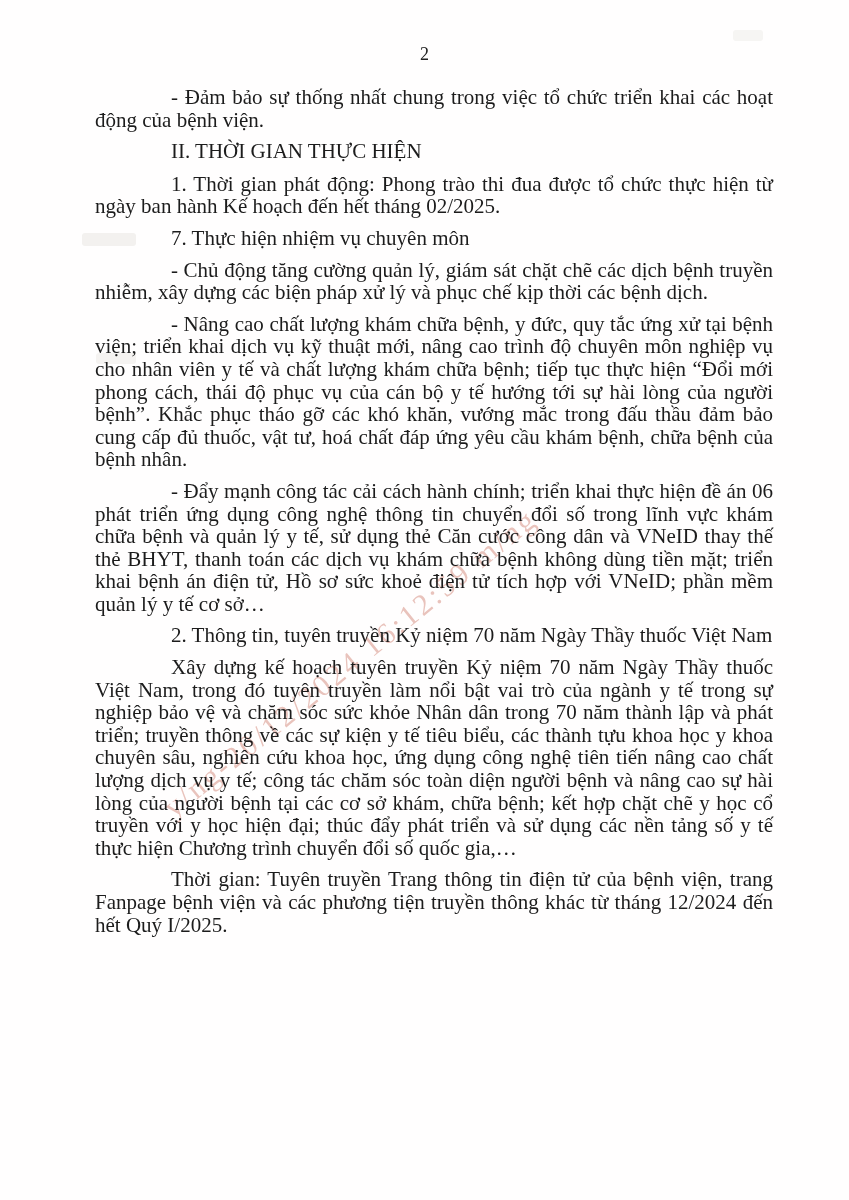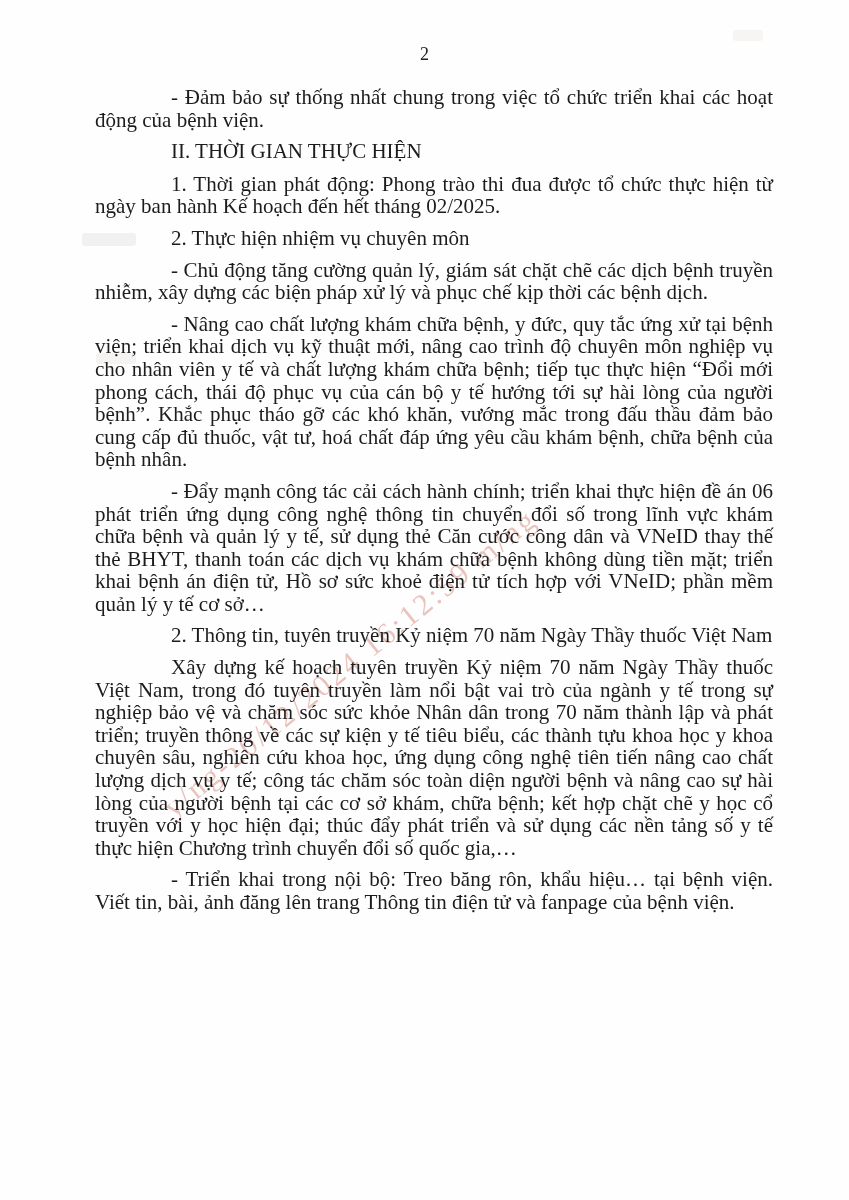--- a/index.html
+++ b/index.html
@@ -75,22 +75,22 @@
   <div class="scan-artifact artifact-3"></div>
 
   <div class="watermark">y/ng-20/12/2024 16:12:59 m/ng</div>
 
   <div class="page-number">2</div>
 
   <div class="content">
     <p>- Đảm bảo sự thống nhất chung trong việc tổ chức triển khai các hoạt động của bệnh viện.</p>
     <p class="heading">II. THỜI GIAN THỰC HIỆN</p>
     <p>1. Thời gian phát động: Phong trào thi đua được tổ chức thực hiện từ ngày ban hành Kế hoạch đến hết tháng 02/2025.</p>
-    <p>2. Thực hiện nhiệm vụ chuyên môn</p>
+    <p>7. Thực hiện nhiệm vụ chuyên môn</p>
     <p>- Chủ động tăng cường quản lý, giám sát chặt chẽ các dịch bệnh truyền nhiễm, xây dựng các biện pháp xử lý và phục chế kịp thời các bệnh dịch.</p>
     <p>- Nâng cao chất lượng khám chữa bệnh, y đức, quy tắc ứng xử tại bệnh viện; triển khai dịch vụ kỹ thuật mới, nâng cao trình độ chuyên môn nghiệp vụ cho nhân viên y tế và chất lượng khám chữa bệnh; tiếp tục thực hiện “Đổi mới phong cách, thái độ phục vụ của cán bộ y tế hướng tới sự hài lòng của người bệnh”. Khắc phục tháo gỡ các khó khăn, vướng mắc trong đấu thầu đảm bảo cung cấp đủ thuốc, vật tư, hoá chất đáp ứng yêu cầu khám bệnh, chữa bệnh của bệnh nhân.</p>
     <p>- Đẩy mạnh công tác cải cách hành chính; triển khai thực hiện đề án 06 phát triển ứng dụng công nghệ thông tin chuyển đổi số trong lĩnh vực khám chữa bệnh và quản lý y tế, sử dụng thẻ Căn cước công dân và VNeID thay thế thẻ BHYT, thanh toán các dịch vụ khám chữa bệnh không dùng tiền mặt; triển khai bệnh án điện tử, Hồ sơ sức khoẻ điện tử tích hợp với VNeID; phần mềm quản lý y tế cơ sở…</p>
     <p>2. Thông tin, tuyên truyền Kỷ niệm 70 năm Ngày Thầy thuốc Việt Nam</p>
     <p>Xây dựng kế hoạch tuyên truyền Kỷ niệm 70 năm Ngày Thầy thuốc Việt Nam, trong đó tuyên truyền làm nổi bật vai trò của ngành y tế trong sự nghiệp bảo vệ và chăm sóc sức khỏe Nhân dân trong 70 năm thành lập và phát triển; truyền thông về các sự kiện y tế tiêu biểu, các thành tựu khoa học y khoa chuyên sâu, nghiên cứu khoa học, ứng dụng công nghệ tiên tiến nâng cao chất lượng dịch vụ y tế; công tác chăm sóc toàn diện người bệnh và nâng cao sự hài lòng của người bệnh tại các cơ sở khám, chữa bệnh; kết hợp chặt chẽ y học cổ truyền với y học hiện đại; thúc đẩy phát triển và sử dụng các nền tảng số y tế thực hiện Chương trình chuyển đổi số quốc gia,…</p>
-    <p>- Triển khai trong nội bộ: Treo băng rôn, khẩu hiệu… tại bệnh viện. Viết tin, bài, ảnh đăng lên trang Thông tin điện tử và fanpage của bệnh viện.</p>
+    <p>Thời gian: Tuyên truyền Trang thông tin điện tử của bệnh viện, trang Fanpage bệnh viện và các phương tiện truyền thông khác từ tháng 12/2024 đến hết Quý I/2025.</p>
   </div>
 
 </div>
 
 </body></html>

